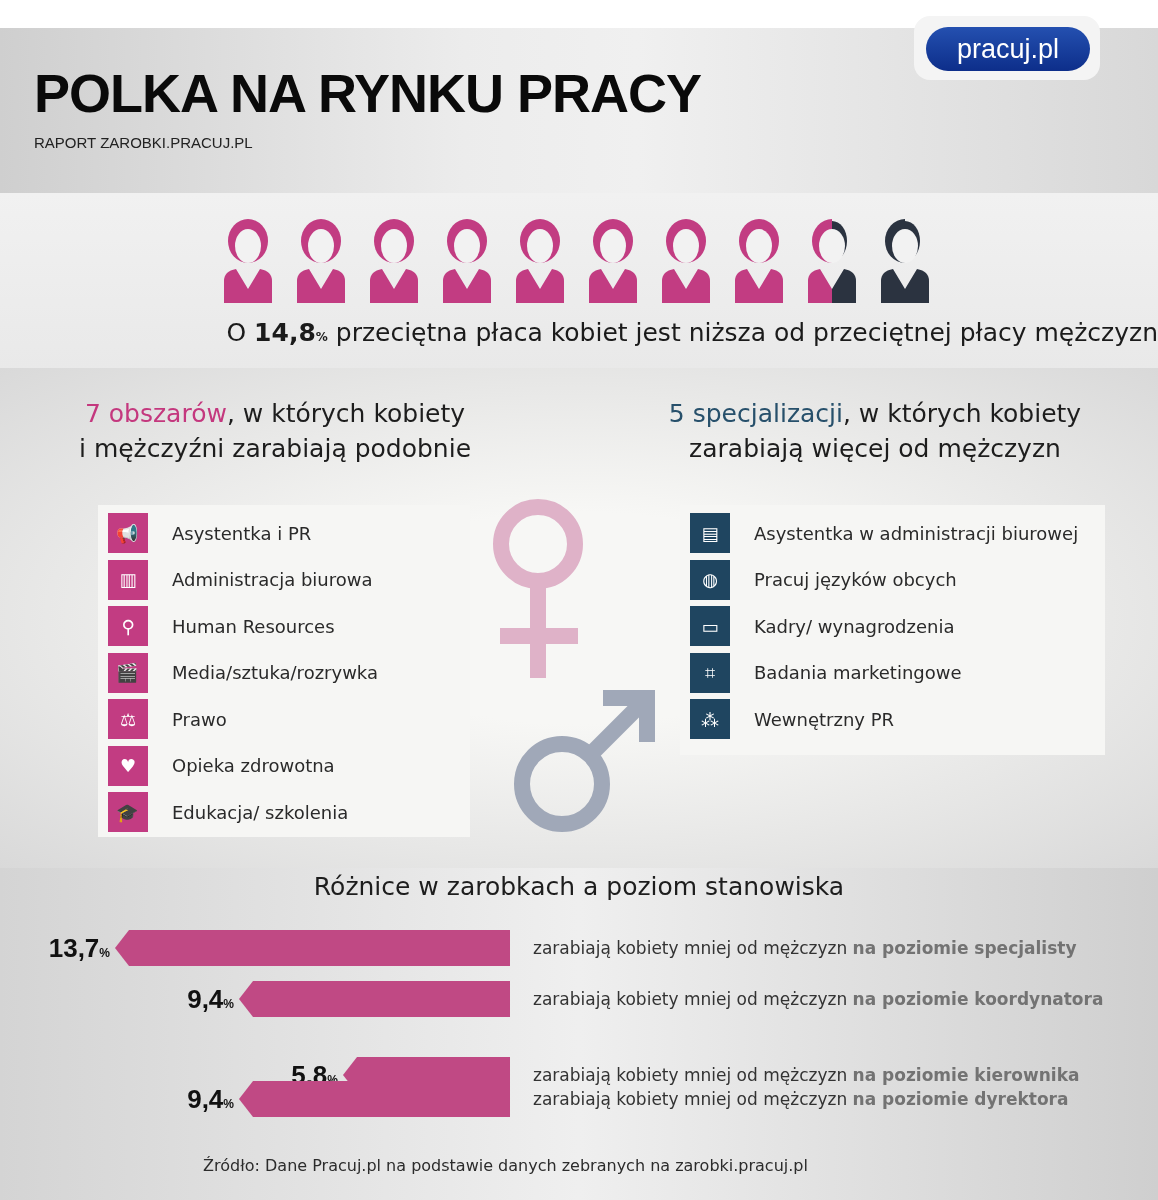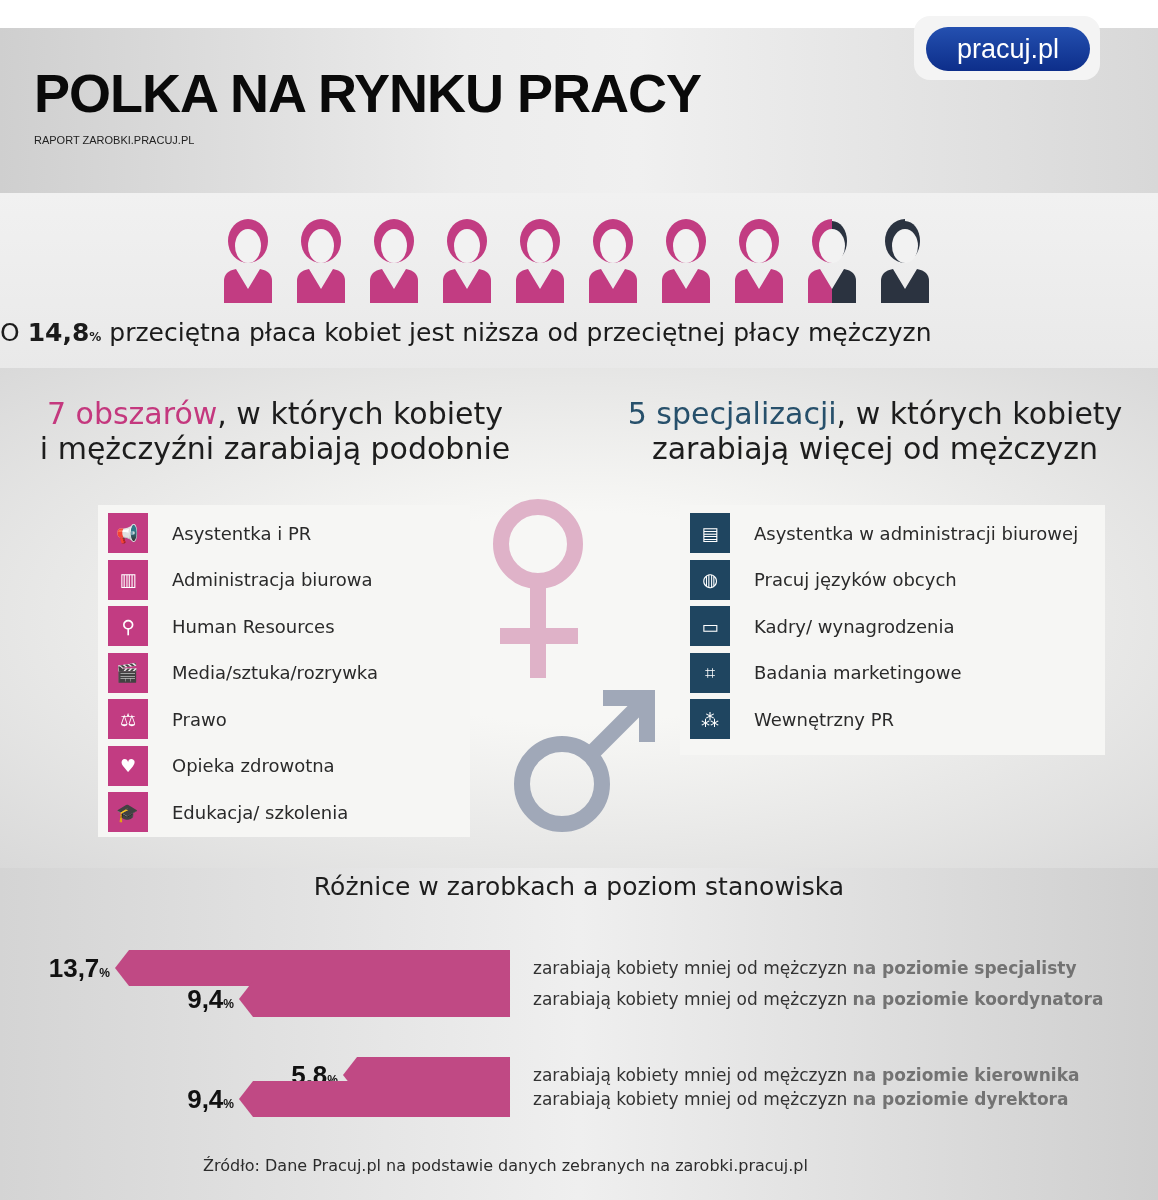--- a/index.html
+++ b/index.html
@@ -1,35 +1,35 @@
 <!DOCTYPE html>
 <html><head>
 <meta charset="utf-8">
 <style>
   * { box-sizing: border-box; margin: 0; padding: 0; }
   body { width: 1158px; height: 1200px; font-family: "DejaVu Sans", sans-serif; background: #ffffff; position: relative; overflow: hidden; color: #1e1e1e; }
   .top-white { position: absolute; left: 0; top: 0; width: 1158px; height: 28px; background: #fff; }
   .header { position: absolute; left: 0; top: 28px; width: 1158px; height: 165px;
     background: linear-gradient(90deg, #cfcfcf 0%, #ececec 40%, #f0f0f0 55%, #d8d8d8 100%); }
   .title { position: absolute; left: 34px; top: 62px; font-family: "Liberation Sans", sans-serif; font-weight: 900; font-size: 54px; letter-spacing: -1px; color: #0a0a0a; }
-  .subtitle { position: absolute; left: 34px; top: 134px; font-family: "Liberation Sans", sans-serif; font-size: 11px; color: #222; }
+  .subtitle { position: absolute; left: 34px; top: 134px; font-family: "Liberation Sans", sans-serif; font-size: 15px; color: #222; }
   .logo-wrap { position: absolute; left: 914px; top: 16px; width: 186px; height: 64px; background: #f4f4f4; border-radius: 16px; }
   .logo { position: absolute; left: 926px; top: 27px; width: 164px; height: 44px; border-radius: 22px;
     background: linear-gradient(180deg, #2450b0 0%, #0d2e8a 100%); color: #fff; font-size: 27px; text-align: center; line-height: 44px; font-family: "Liberation Sans", sans-serif; }
 
   .people { position: absolute; left: 0; top: 193px; width: 1158px; height: 175px;
     background: linear-gradient(180deg, #f1f1f1, #e9e9e9); }
   .person { position: absolute; top: 26px; width: 52px; height: 84px; }
-  .headline { position: absolute; left: 0; top: 318px; width: 1158px; text-align: left; font-size: 25px; color: #1b1b1b; }
+  .headline { position: absolute; left: 0; top: 318px; width: 1158px; text-align: right; font-size: 25px; color: #1b1b1b; }
   .headline b { font-weight: bold; }
   .headline small { font-size: 12px; font-weight: bold; }
 
   .mid { position: absolute; left: 0; top: 368px; width: 1158px; height: 500px;
     background: radial-gradient(ellipse at center, #f7f7f5 30%, #d9d9d9 100%); }
-  .col-title { position: absolute; text-align: center; font-size: 30px; line-height: 35px; color: #1d1d1d; }
+  .col-title { position: absolute; text-align: center; font-size: 25px; line-height: 35px; color: #1d1d1d; }
   .pink-txt { color: #c4387e; }
   .blue-txt { color: #27506b; }
   .list-box { position: absolute; background: #f6f6f4; }
   .list-item { position: absolute; left: 10px; height: 40px; display: flex; align-items: center; }
   .sq { width: 40px; height: 40px; display: flex; align-items: center; justify-content: center; color: #fff; font-size: 18px; }
   .sq.pink { background: #c23c82; }
   .sq.navy { background: #1f4560; }
   .item-label { margin-left: 24px; font-size: 18px; color: #2a2a2a; white-space: nowrap; }
 
   .sym { position: absolute; }
@@ -328,21 +328,21 @@
 </svg>
 <svg class="sym" style="left:505px; top:688px;" width="155" height="152">
   <circle cx="57" cy="96" r="40" fill="none" stroke="#a0a8b8" stroke-width="16"></circle>
   <line x1="86" y1="66" x2="138" y2="14" stroke="#a0a8b8" stroke-width="16"></line>
   <polygon points="98,2 150,2 150,54 134,54 134,18 98,18" fill="#a0a8b8"></polygon>
 </svg>
 
 <div class="sec3"></div>
 <div class="sec3-title">Różnice w zarobkach a poziom stanowiska</div>
 <div id="bars">
-    <div class="bar-row" style="left: 0px; top: 930px; width: 1158px; margin-top: 20px;">
+    <div class="bar-row" style="left: 0px; top: 930px; width: 1158px;">
       <div class="bar-val" style="left:-15px; width:125px;"><span>13,7</span><small>%</small></div>
     <div class="bar" style="left:115px; width:395px;"></div>
     <div class="bar-desc"><span>zarabiają kobiety mniej od mężczyzn </span><b>na poziomie specjalisty</b></div>
     </div>
     <div class="bar-row" style="left: 0px; top: 981px; width: 1158px;">
       <div class="bar-val" style="left:109px; width:125px;"><span>9,4</span><small>%</small></div>
     <div class="bar" style="left:239px; width:271px;"></div>
     <div class="bar-desc"><span>zarabiają kobiety  mniej od mężczyzn </span><b>na poziomie koordynatora</b></div>
     </div>
     <div class="bar-row" style="left: 0px; top: 1057px; width: 1158px;">

